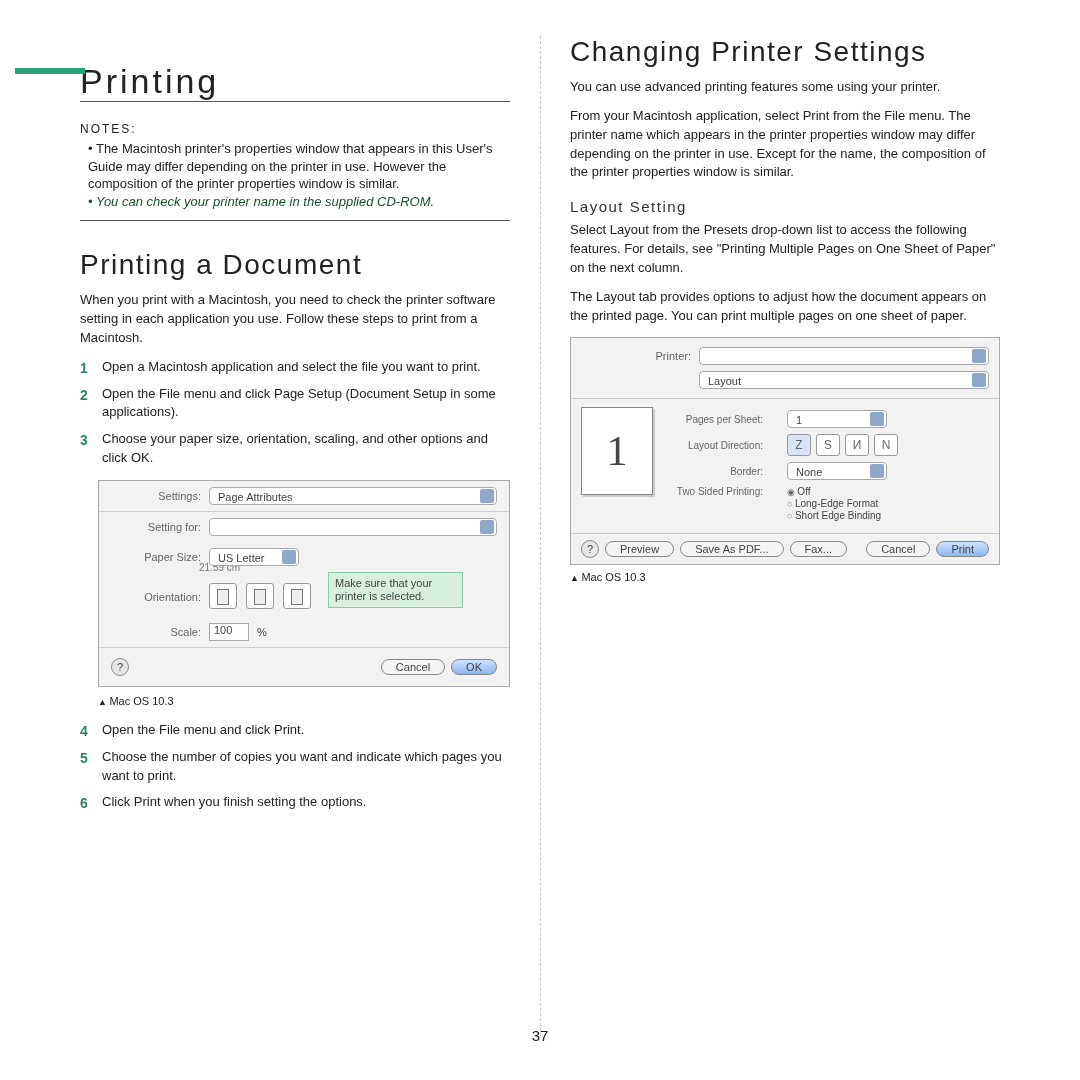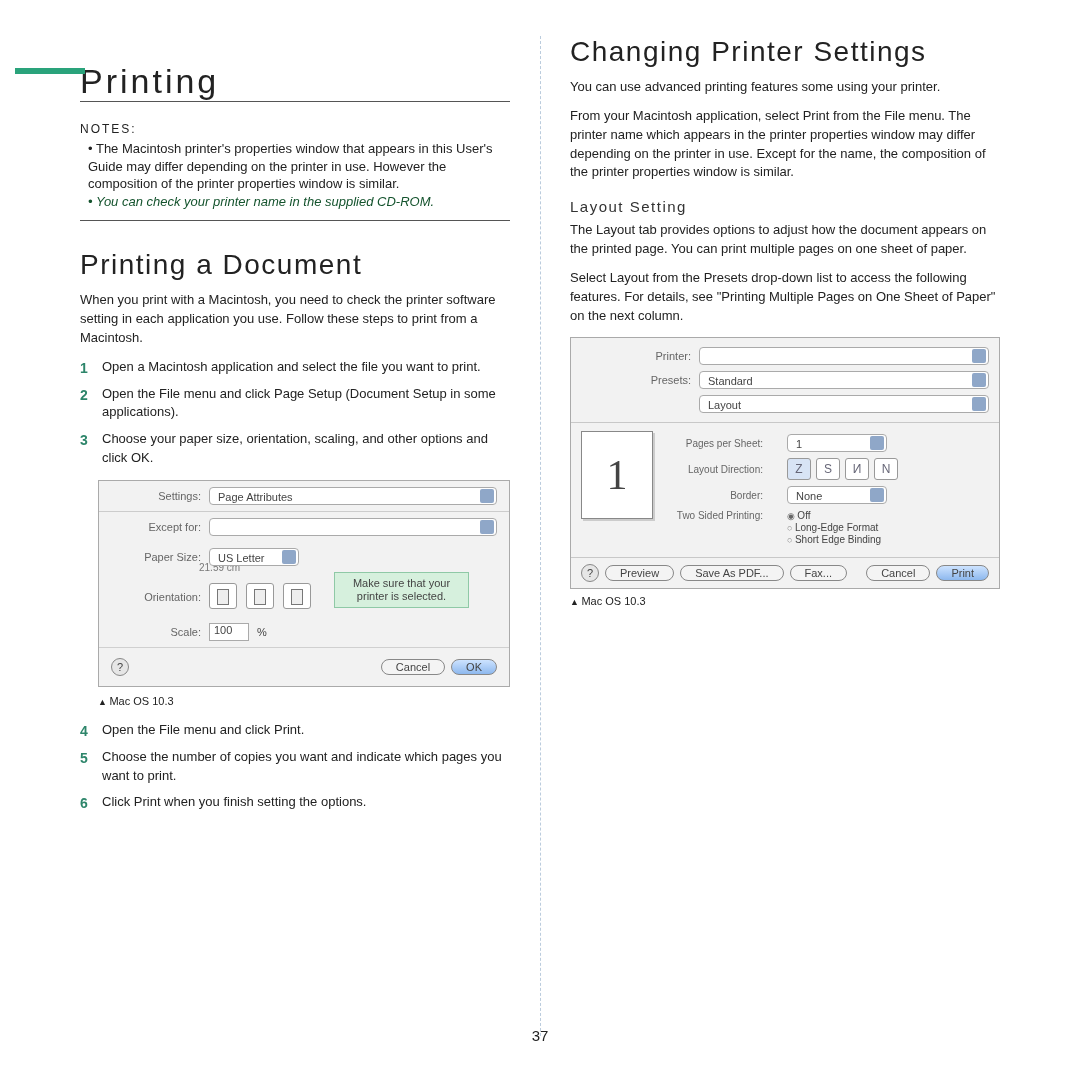--- a/index.html
+++ b/index.html
@@ -139,22 +139,22 @@
     margin-bottom: 4px;
   }
   .callout {
     position: absolute;
     background: #d6f0dd;
     border: 1px solid #8fc9a6;
     padding: 4px 6px;
     font-size: 11px;
     line-height: 1.2;
     width: 135px;
-    text-align: center;
-    right: 40px;
+    text-align: left;
+    right: 46px;
     top: 91px;
   }
   .orient-btn {
     width: 28px; height: 26px;
     background: #fff;
     border: 1px solid #999;
     border-radius: 3px;
     display: inline-block;
     margin-right: 6px;
     position: relative;
@@ -287,21 +287,21 @@
       <li><span class="num">2</span><span>Open the File menu and click Page Setup (Document Setup in some applications).</span></li>
       <li><span class="num">3</span><span>Choose your paper size, orientation, scaling, and other options and click OK.</span></li>
     </ol>
 
     <div class="dialog" style="position:relative;">
       <div class="dlg-row sep">
         <span class="dlg-label">Settings:</span>
         <span class="dlg-select">Page Attributes</span>
       </div>
       <div class="dlg-row">
-        <span class="dlg-label">Except for:</span>
+        <span class="dlg-label">Setting for:</span>
         <span class="dlg-select"></span>
       </div>
       <div class="dlg-row" style="padding-bottom:0;">
         <span class="dlg-label">Paper Size:</span>
         <span class="dlg-select" style="max-width:90px;">US Letter</span>
       </div>
       <div class="paper-sub">21.59 cm</div>
       <div class="callout">Make sure that your printer is selected.</div>
       <div class="dlg-row">
         <span class="dlg-label">Orientation:</span>
@@ -332,32 +332,28 @@
       <li><span class="num">6</span><span>Click Print when you finish setting the options.</span></li>
     </ol>
   </div>
 
   <div class="col">
     <div class="h2" style="margin-top:6px;">Changing Printer Settings</div>
     <div class="body">You can use advanced printing features some using your printer.</div>
     <div class="body">From your Macintosh application, select Print from the File menu. The printer name which appears in the printer properties window may differ depending on the printer in use. Except for the name, the composition of the printer properties window is similar.</div>
 
     <div class="h3">Layout Setting</div>
+    <div class="body">Select Layout from the Presets drop-down list to access the following features. For details, see "Printing Multiple Pages on One Sheet of Paper" on the next column.</div>
     <div class="body">The Layout tab provides options to adjust how the document appears on the printed page. You can print multiple pages on one sheet of paper.</div>
-    <div class="body">Select Layout from the Presets drop-down list to access the following features. For details, see "Printing Multiple Pages on One Sheet of Paper" on the next column.</div>
 
     <div class="dialog2">
       <div class="d2-head">
         <div class="dlg-row">
           <span class="dlg-label">Printer:</span>
           <span class="dlg-select"></span>
-        </div>
-        <div class="dlg-row">
-          <span class="dlg-label">Presets:</span>
-          <span class="dlg-select">Standard</span>
         </div>
         <div class="dlg-row">
           <span class="dlg-label"></span>
           <span class="dlg-select">Layout</span>
         </div>
       </div>
       <div class="d2-body">
         <div class="preview">1</div>
         <div class="opts">
           <div class="dlg-row">

